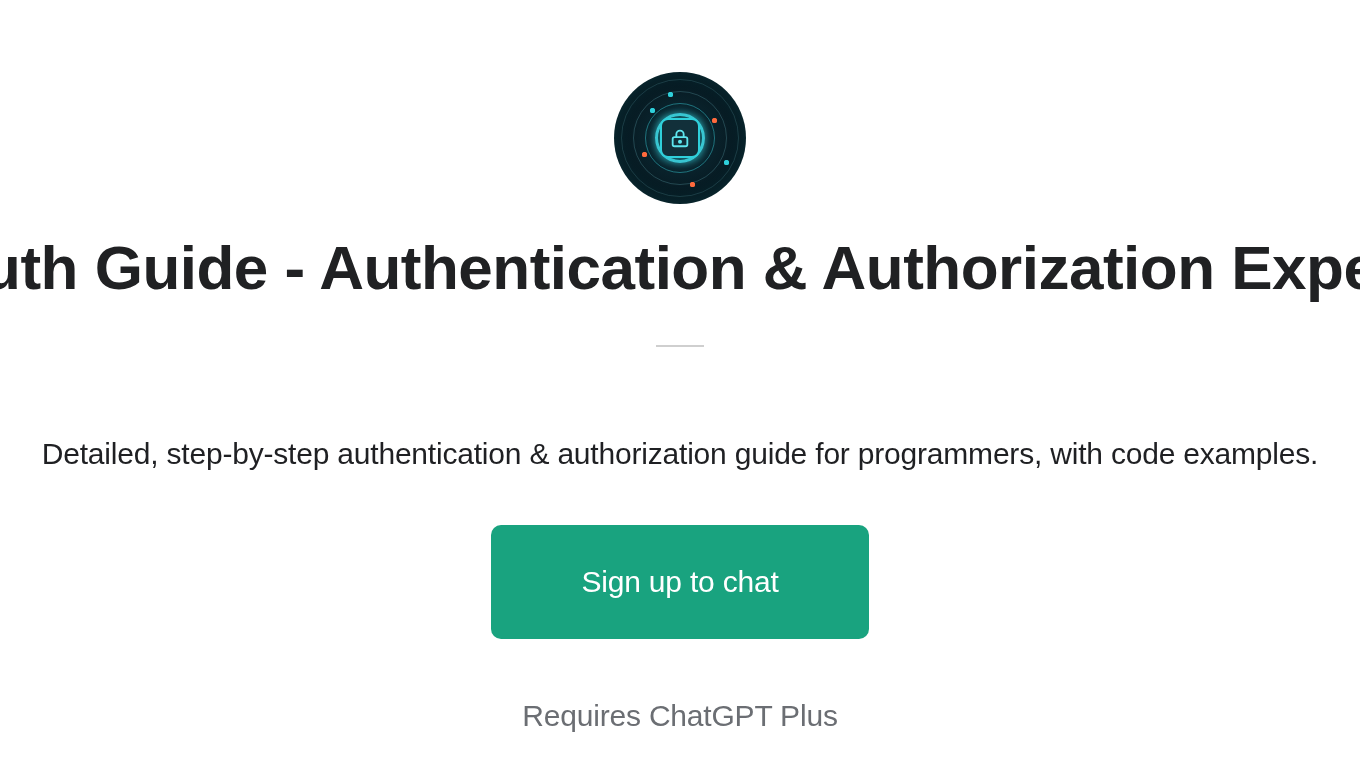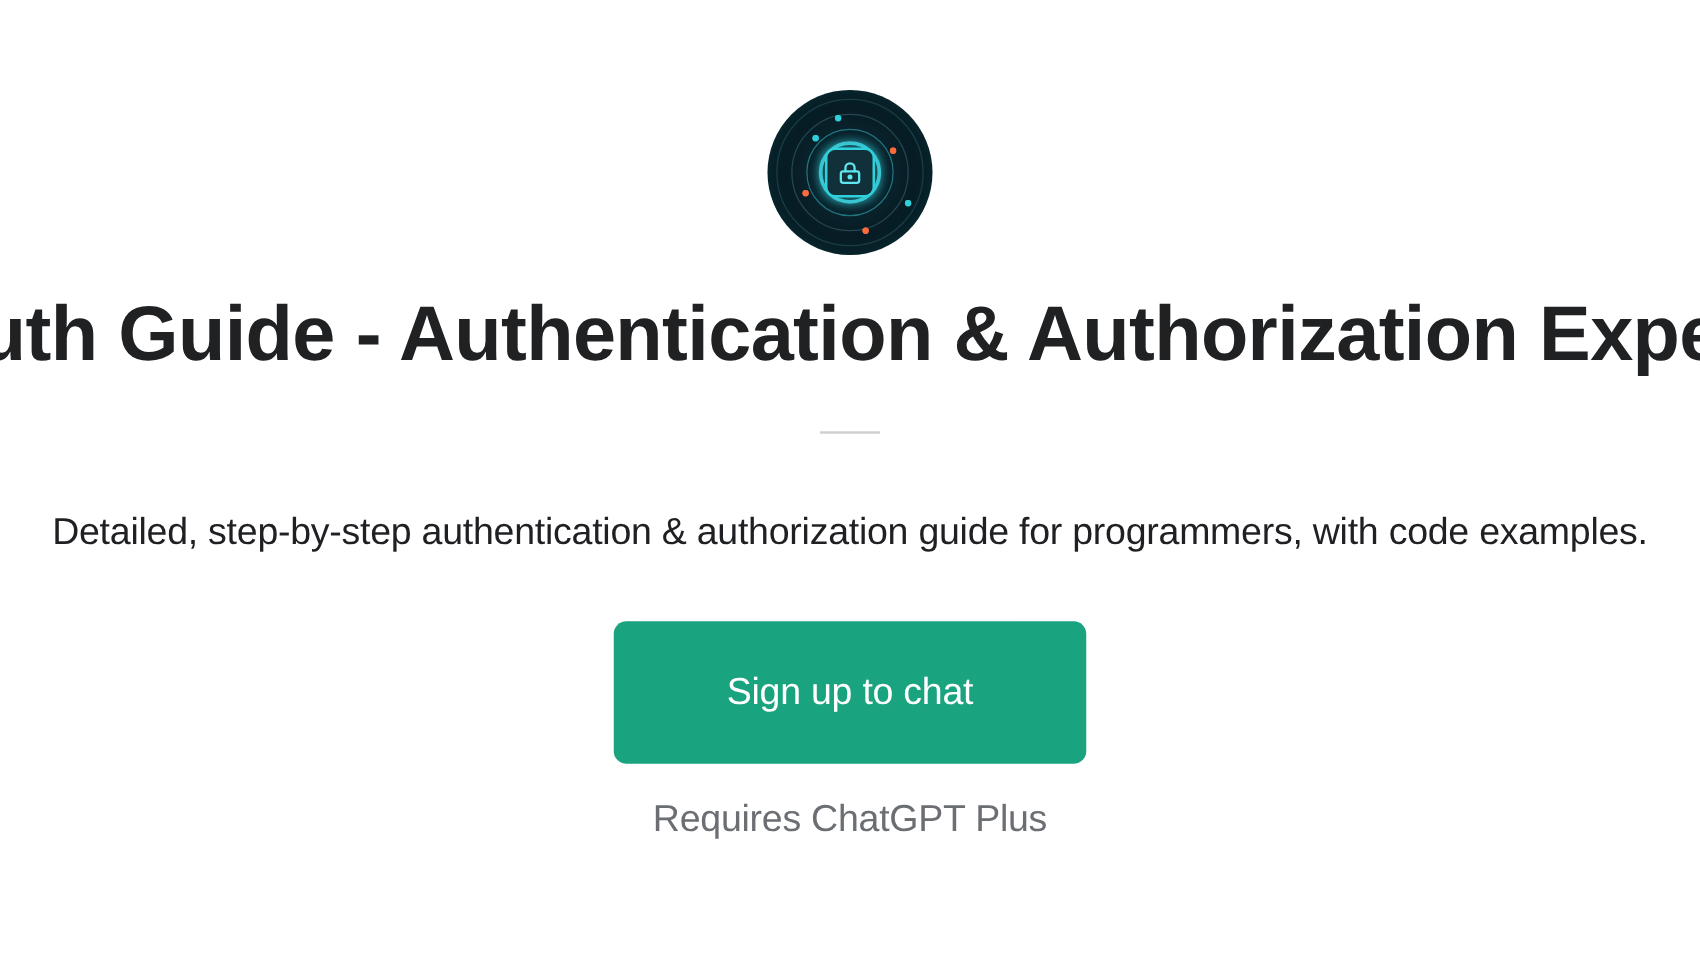--- a/index.html
+++ b/index.html
@@ -70,39 +70,39 @@
     .divider {
       width: 48px;
       height: 0;
       border-top: 2px solid #cfcfcf;
       margin-top: 42px;
     }
     .description {
       font-size: 30px;
       color: #1f2023;
       font-weight: 400;
-      margin-top: 62px;
+      margin-top: 90px;
       white-space: nowrap;
       text-align: center;
       letter-spacing: -0.2px;
     }
     .cta-button {
       margin-top: 54px;
       background: #19a37f;
       color: #ffffff;
       font-size: 30px;
       font-weight: 400;
       border: none;
       border-radius: 10px;
       padding: 40px 90px;
       cursor: pointer;
       letter-spacing: -0.2px;
     }
     .requires {
-      margin-top: 28px;
+      margin-top: 60px;
       font-size: 30px;
       color: #6b6e73;
       font-weight: 400;
       letter-spacing: -0.2px;
     }
   </style>
 </head>
 <body>
 
 <div class="avatar">

